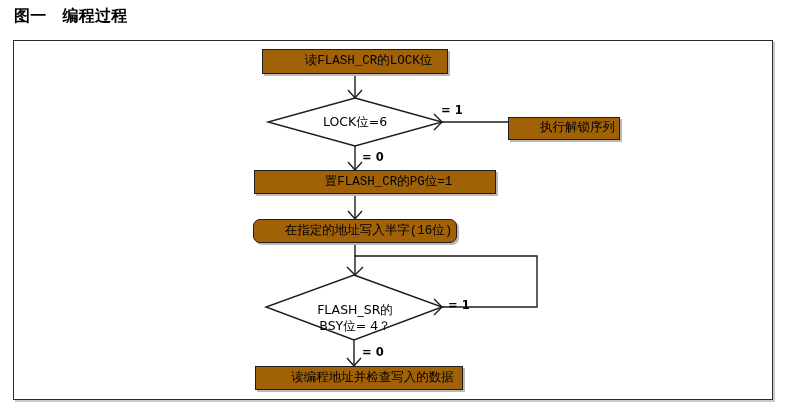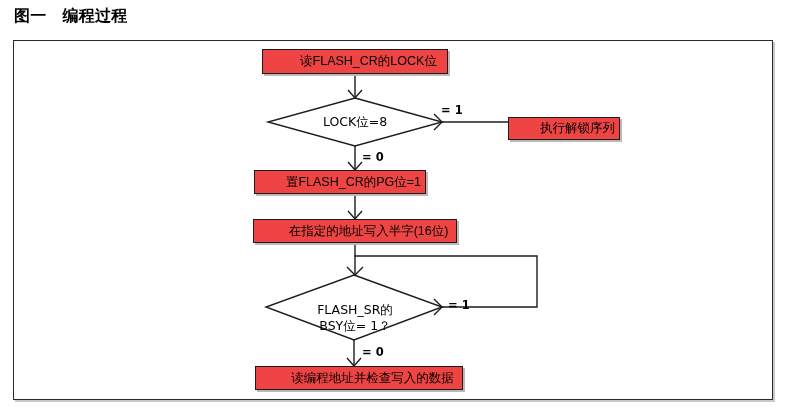--- a/index.html
+++ b/index.html
@@ -48,30 +48,30 @@
     top: 0;
     width: 788px;
     height: 415px;
     pointer-events: none;
   }
 
   
   .node-box {
     position: absolute;
     border: 1px solid #1c1c1c;
-    background: #ef4444;
+    background: #a16207;
     box-shadow: 2px 2px 0 0 #b9b9b9;
     box-sizing: border-box;
     display: flex;
     align-items: center;
     justify-content: center;
     font-size: 12.5px;
     line-height: 1.15;
     white-space: nowrap;
-    font-family: Liberation Sans, sans-serif;
+    font-family: Liberation Mono, monospace;
     padding-left: 27px;
   }
 
   
   .diamond-label {
     position: absolute;
     display: flex;
     flex-direction: column;
     align-items: center;
     justify-content: center;
@@ -140,39 +140,39 @@
 </svg>
 
 <div class="node-box" style="left:262px; top:49px; width:186px; height:25px;">
   <span>读FLASH_CR的LOCK位</span>
 </div>
 
 <div class="node-box" style="left:508px; top:117px; width:112px; height:23px;">
   <span>执行解锁序列</span>
 </div>
 
-<div class="node-box" style="left:254px; top:170px; width:172px; height:24px;">
+<div class="node-box" style="left:254px; top:170px; width:242px; height:24px;">
   <span>置FLASH_CR的PG位=1</span>
 </div>
 
-<div class="node-box" style="left:253px; top:219px; width:204px; height:24px;">
+<div class="node-box" style="left:253px; top:219px; width:204px; height:24px;border-radius:7px;">
   <span>在指定的地址写入半字(16位)</span>
 </div>
 
 <div class="node-box" style="left:255px; top:366px; width:208px; height:24px;align-items:center;">
   <span>读编程地址并检查写入的数据</span>
 </div>
 
 <div class="diamond-label" style="left:290px; top:110px; width:130px; height:25px;">
-  <span>LOCK位=8</span>
+  <span>LOCK位=6</span>
 </div>
 
 <div class="diamond-label" style="left:289px; top:287px; width:132px; height:42px;margin-top:10px;">
   <span>FLASH_SR的</span>
-  <span>BSY位= 1？</span>
+  <span>BSY位= 4？</span>
 </div>
 
 <div class="edge-label" style="left:441px; top:103px;">= 1</div>
 
 <div class="edge-label" style="left:362px; top:150px;">= 0</div>
 
 <div class="edge-label" style="left:448px; top:298px;">= 1</div>
 
 <div class="edge-label" style="left:362px; top:345px;">= 0</div>
 

